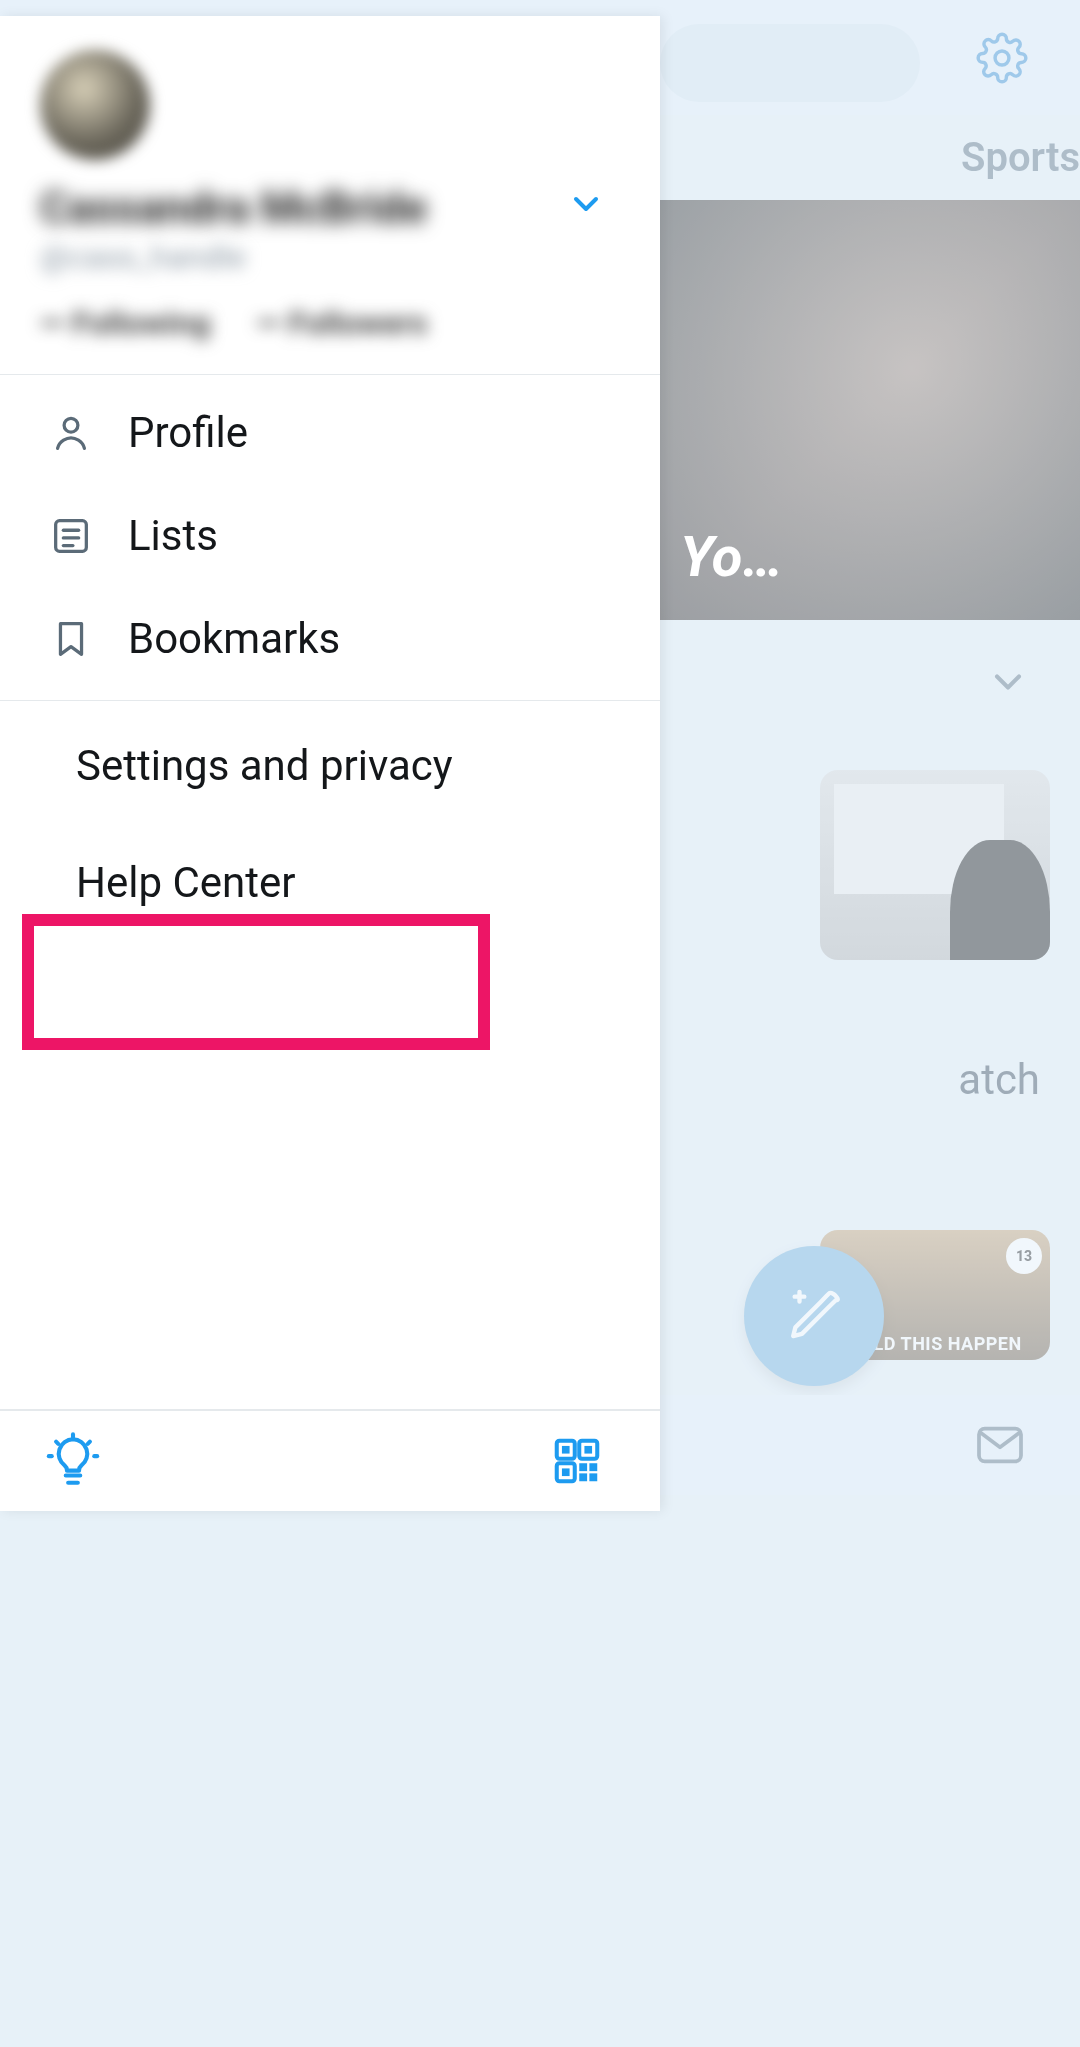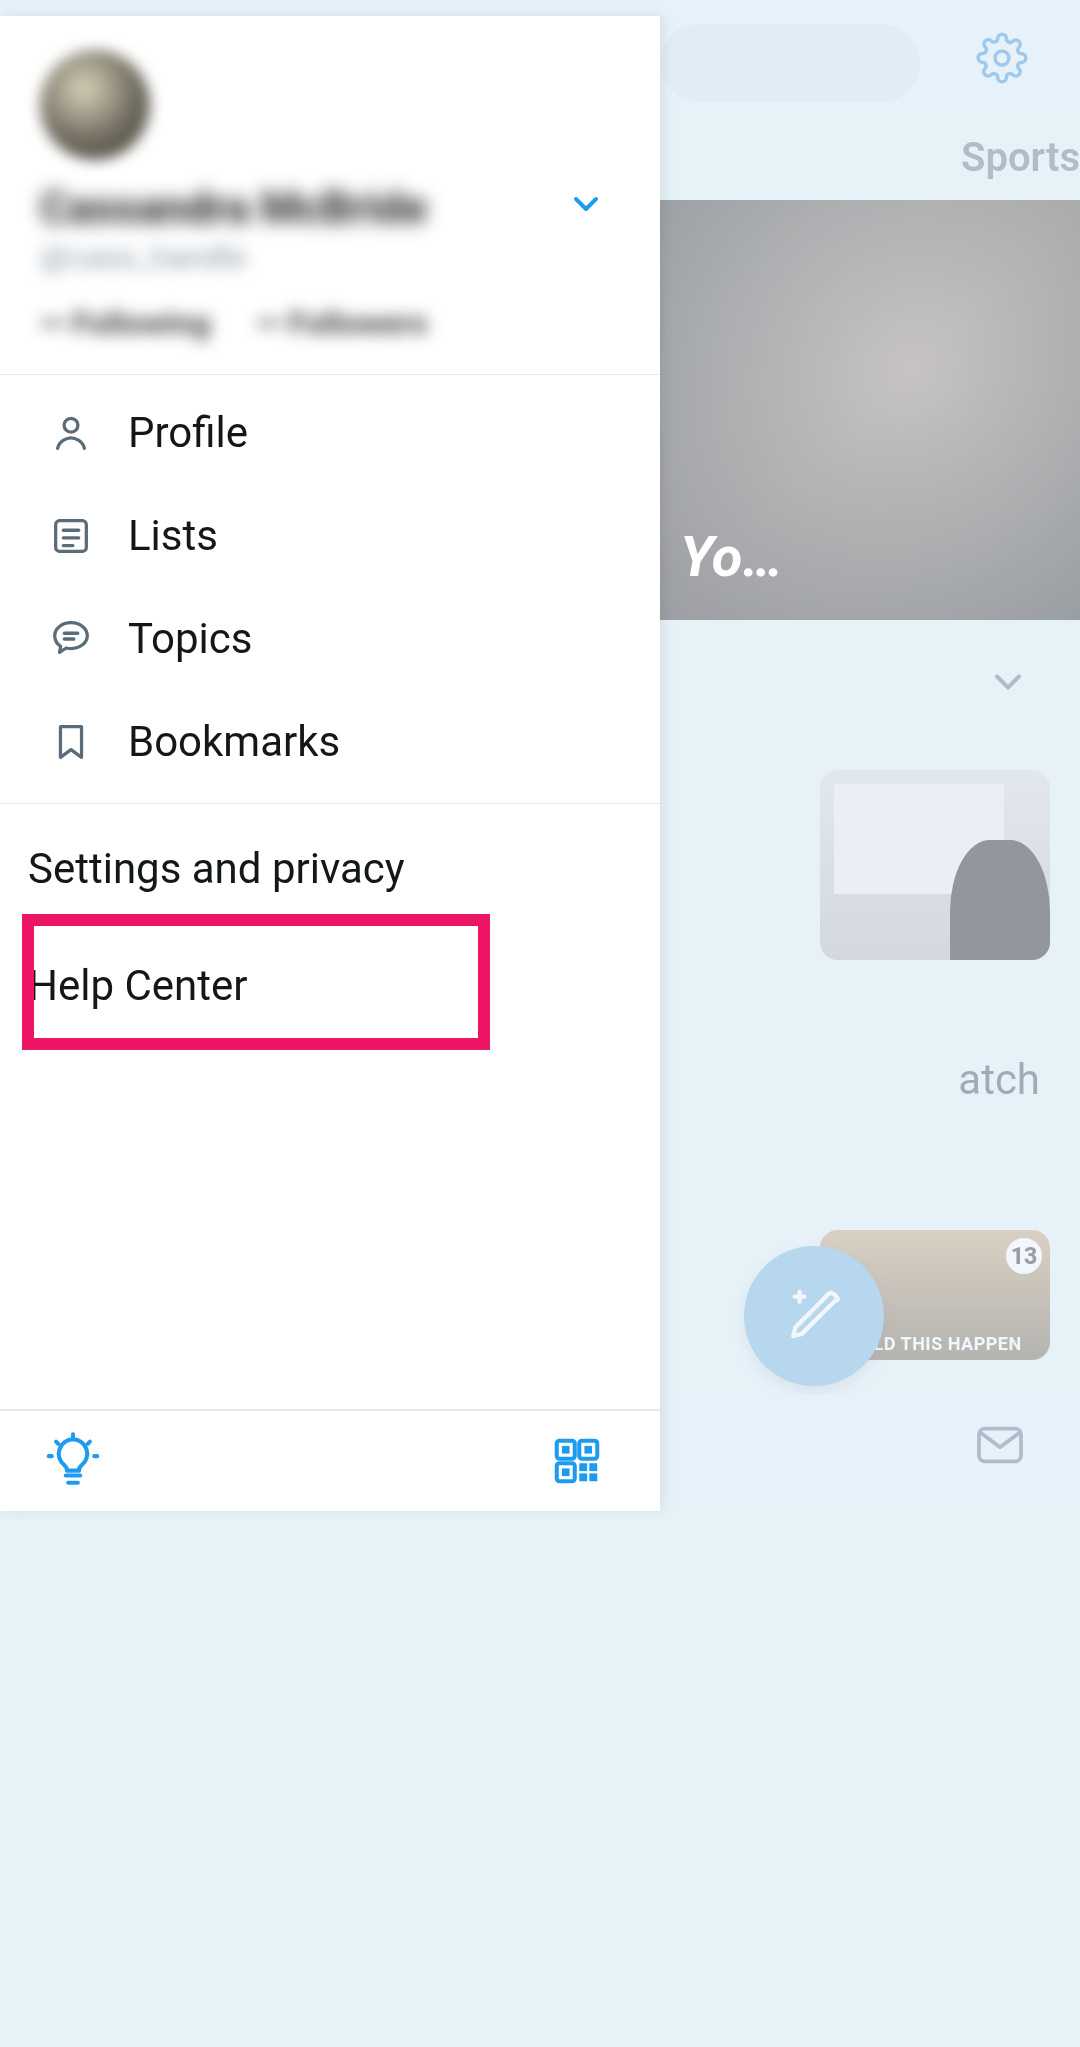--- a/index.html
+++ b/index.html
@@ -82,21 +82,21 @@
     position:absolute; bottom:6px; left:0; right:0;
     text-align:center; color:#fff;
     font-size:18px; font-weight:700;
     letter-spacing:0.5px;
   }
   .bg-card2-logo {
     position:absolute; top:8px; right:8px;
     width:36px; height:36px; border-radius:50%;
     background:#fff; color:#3a3a3a;
     display:flex; align-items:center; justify-content:center;
-    font-size:23px; font-weight:800;
+    font-size:14px; font-weight:800;
   }
 
   .compose-fab {
     position: absolute; top: 1246px; right: 196px;
     width: 140px; height: 140px; border-radius: 50%;
     background: #7fb8e0;
     display:flex; align-items:center; justify-content:center;
     box-shadow: 0 6px 14px rgba(0,0,0,0.12);
   }
   .compose-fab svg { width:58px; height:58px; color:#fff; }
@@ -153,21 +153,21 @@
   .follow-stats span b { color:#222; }
 
   .drawer-menu { padding-top: 6px; }
   .menu-item {
     display:flex; align-items:center;
     gap: 34px;
     padding: 27px 48px;
     font-size: 42px; color:#14171a;
   }
   .menu-item .mi-icon { width:46px; height:46px; color:#5b6b78; flex:0 0 46px; display:flex; align-items:center; justify-content:center; }
-  .menu-item.no-icon { padding-left: 28px; }
+  .menu-item.no-icon { padding-left: 76px; }
 
   .menu-divider { height:1px; background:#e5e9ec; margin-top:10px; }
 
   .highlight-box {
     position:absolute;
     left: 22px; top: 898px;
     width: 468px; height: 136px;
     border: 12px solid #ed1566;
     pointer-events: none;
   }
@@ -265,30 +265,20 @@
       <div class="menu-item">
         <span class="mi-icon">
           <svg viewBox="0 0 24 24" width="46" height="46" fill="none" stroke="currentColor" stroke-width="1.7" stroke-linecap="round">
               <rect x="4" y="4" width="16" height="16" rx="2"></rect>
               <line x1="8" y1="9" x2="16" y2="9"></line>
               <line x1="8" y1="13" x2="16" y2="13"></line>
               <line x1="8" y1="17" x2="13" y2="17"></line>
             </svg>
         </span>
         <span>Lists</span>
-      </div>
-      <div class="menu-item">
-        <span class="mi-icon">
-          <svg viewBox="0 0 24 24" width="46" height="46" fill="none" stroke="currentColor" stroke-width="1.7" stroke-linecap="round" stroke-linejoin="round">
-              <path d="M12 3.5c4.7 0 8.5 3 8.5 6.8 0 3.7-3.8 6.7-8.5 6.7-.9 0-1.7-.1-2.5-.3L6 19l.6-3.2C4.6 14.5 3.5 12.5 3.5 10.3 3.5 6.5 7.3 3.5 12 3.5z"></path>
-              <line x1="8.5" y1="9" x2="15.5" y2="9"></line>
-              <line x1="8.5" y1="12" x2="13.5" y2="12"></line>
-            </svg>
-        </span>
-        <span>Topics</span>
       </div>
       <div class="menu-item">
         <span class="mi-icon">
           <svg viewBox="0 0 24 24" width="46" height="46" fill="none" stroke="currentColor" stroke-width="1.7" stroke-linecap="round" stroke-linejoin="round">
               <path d="M6.5 4h11v16l-5.5-4-5.5 4z"></path>
             </svg>
         </span>
         <span>Bookmarks</span>
       </div>
 

